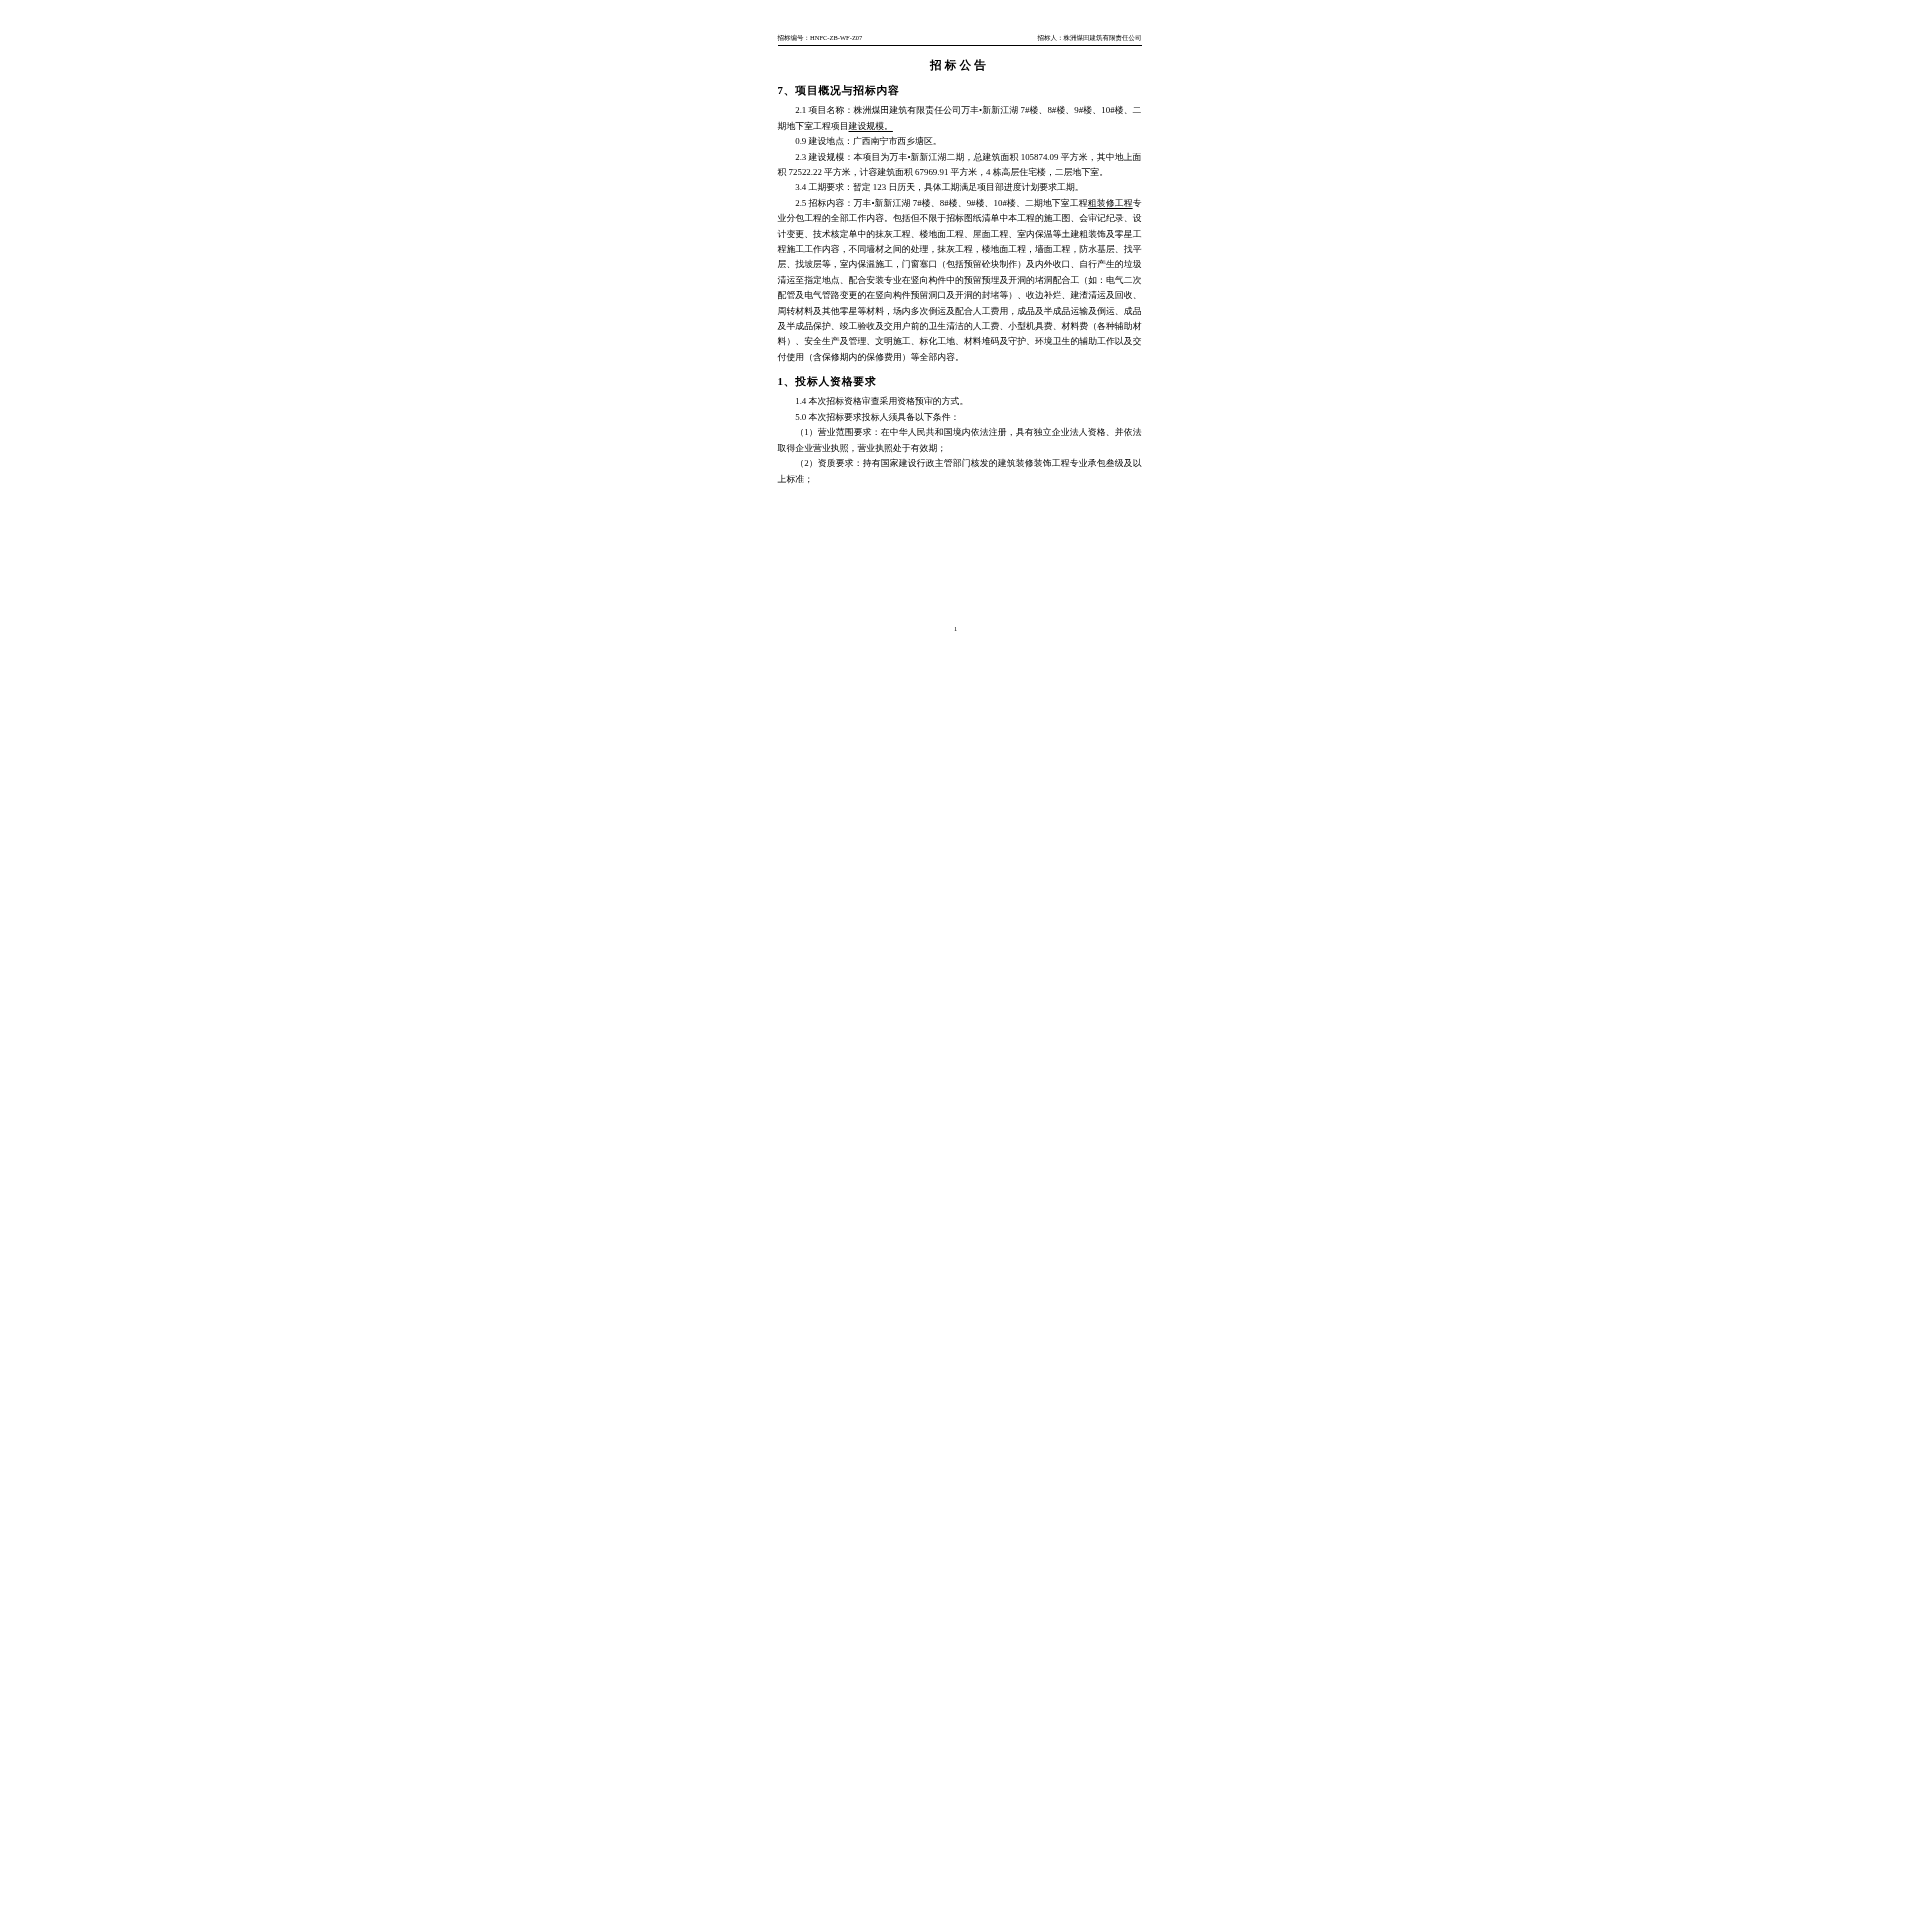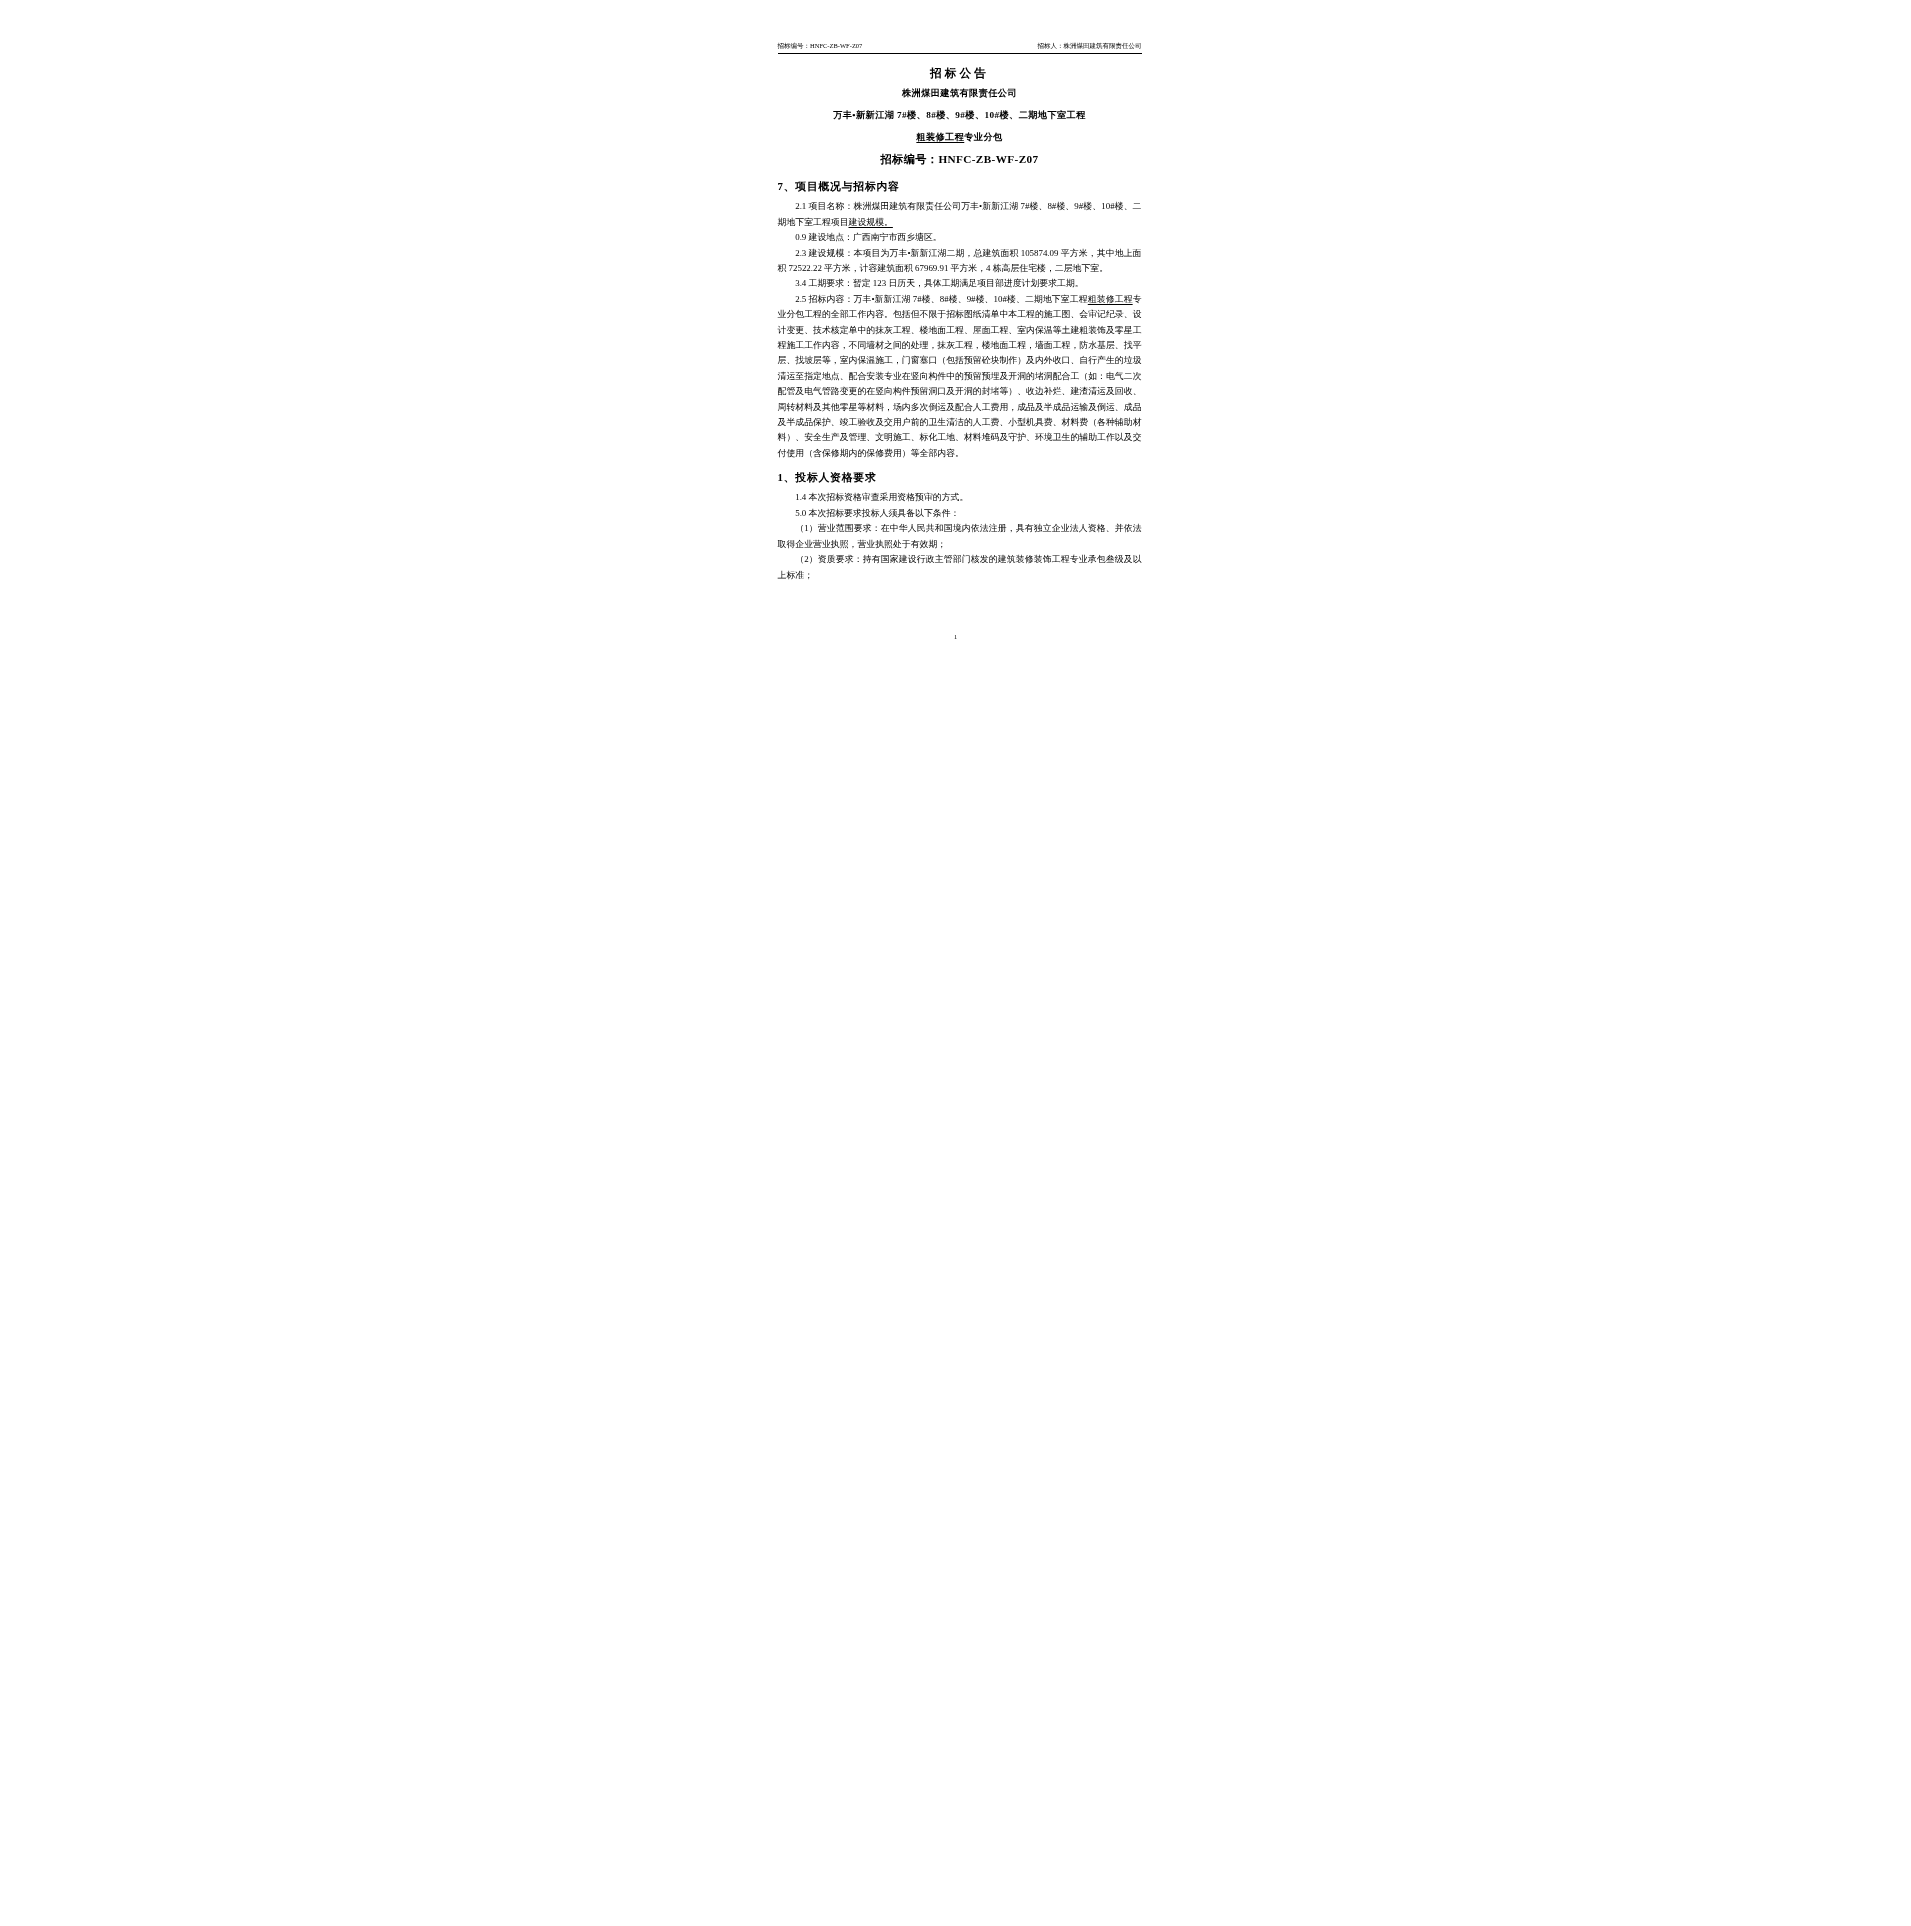--- a/index.html
+++ b/index.html
@@ -1,20 +1,20 @@
 <!DOCTYPE html>
 <html style="font-size:6.2px"><head>
 <meta charset="utf-8">
 <style>
   html, body { margin: 0; padding: 0; background: #ffffff; }
   .page {
     position: relative;
     width: 478px;
     height: 676px;
-    margin: 8px auto;
+    margin: 0 auto;
     background: #ffffff;
     color: #000000;
     font-family: "Liberation Serif", "DejaVu Serif", serif;
     overflow: hidden;
   }
   .header {
     position: absolute;
     top: 33px;
     left: 61px;
     width: 364px;
@@ -76,26 +76,20 @@
 
 <div class="page">
 
   <div class="header">
     <span>招标编号：HNFC-ZB-WF-Z07</span>
     <span>招标人：株洲煤田建筑有限责任公司</span>
   </div>
 
   <div class="content">
     <h1 class="doc-title">招标公告</h1>
-    <div class="subtitle" id="subtitle">
-        <div class="line"><span>株洲煤田建筑有限责任公司</span></div>
-        <div class="line"><span>万丰•新新江湖 7#楼、8#楼、9#楼、10#楼、二期地下室工程</span></div>
-        <div class="line"><span class="u">粗装修工程</span><span>专业分包</span></div>
-        <div class="line"><span>招标编号：HNFC-ZB-WF-Z07</span></div>
-      </div>
     <div id="sections">
         <section>
           <h2 class="section-heading">7、项目概况与招标内容</h2>
           <p class="body-par"><span>2.1 项目名称：株洲煤田建筑有限责任公司万丰•新新江湖 7#楼、8#楼、9#楼、10#楼、二期地下室工程项目</span><span class="u">建设规模。</span></p>
           <p class="body-par"><span>0.9 建设地点：广西南宁市西乡塘区。</span></p>
           <p class="body-par"><span>2.3 建设规模：本项目为万丰•新新江湖二期，总建筑面积 105874.09 平方米，其中地上面积 72522.22 平方米，计容建筑面积 67969.91 平方米，4 栋高层住宅楼，二层地下室。</span></p>
           <p class="body-par"><span>3.4 工期要求：暂定 123 日历天，具体工期满足项目部进度计划要求工期。</span></p>
           <p class="body-par"><span>2.5 招标内容：万丰•新新江湖 7#楼、8#楼、9#楼、10#楼、二期地下室工程</span><span class="u">粗装修工程</span><span>专业分包工程的全部工作内容。包括但不限于招标图纸清单中本工程的施工图、会审记纪录、设计变更、技术核定单中的抹灰工程、楼地面工程、屋面工程、室内保温等土建粗装饰及零星工程施工工作内容，不同墙材之间的处理，抹灰工程，楼地面工程，墙面工程，防水基层、找平层、找坡层等，室内保温施工，门窗塞口（包括预留砼块制作）及内外收口、自行产生的垃圾清运至指定地点、配合安装专业在竖向构件中的预留预埋及开洞的堵洞配合工（如：电气二次配管及电气管路变更的在竖向构件预留洞口及开洞的封堵等）、收边补烂、建渣清运及回收、周转材料及其他零星等材料，场内多次倒运及配合人工费用，成品及半成品运输及倒运、成品及半成品保护、竣工验收及交用户前的卫生清洁的人工费、小型机具费、材料费（各种辅助材料）、安全生产及管理、文明施工、标化工地、材料堆码及守护、环境卫生的辅助工作以及交付使用（含保修期内的保修费用）等全部内容。</span></p>
         </section>
         <section>

